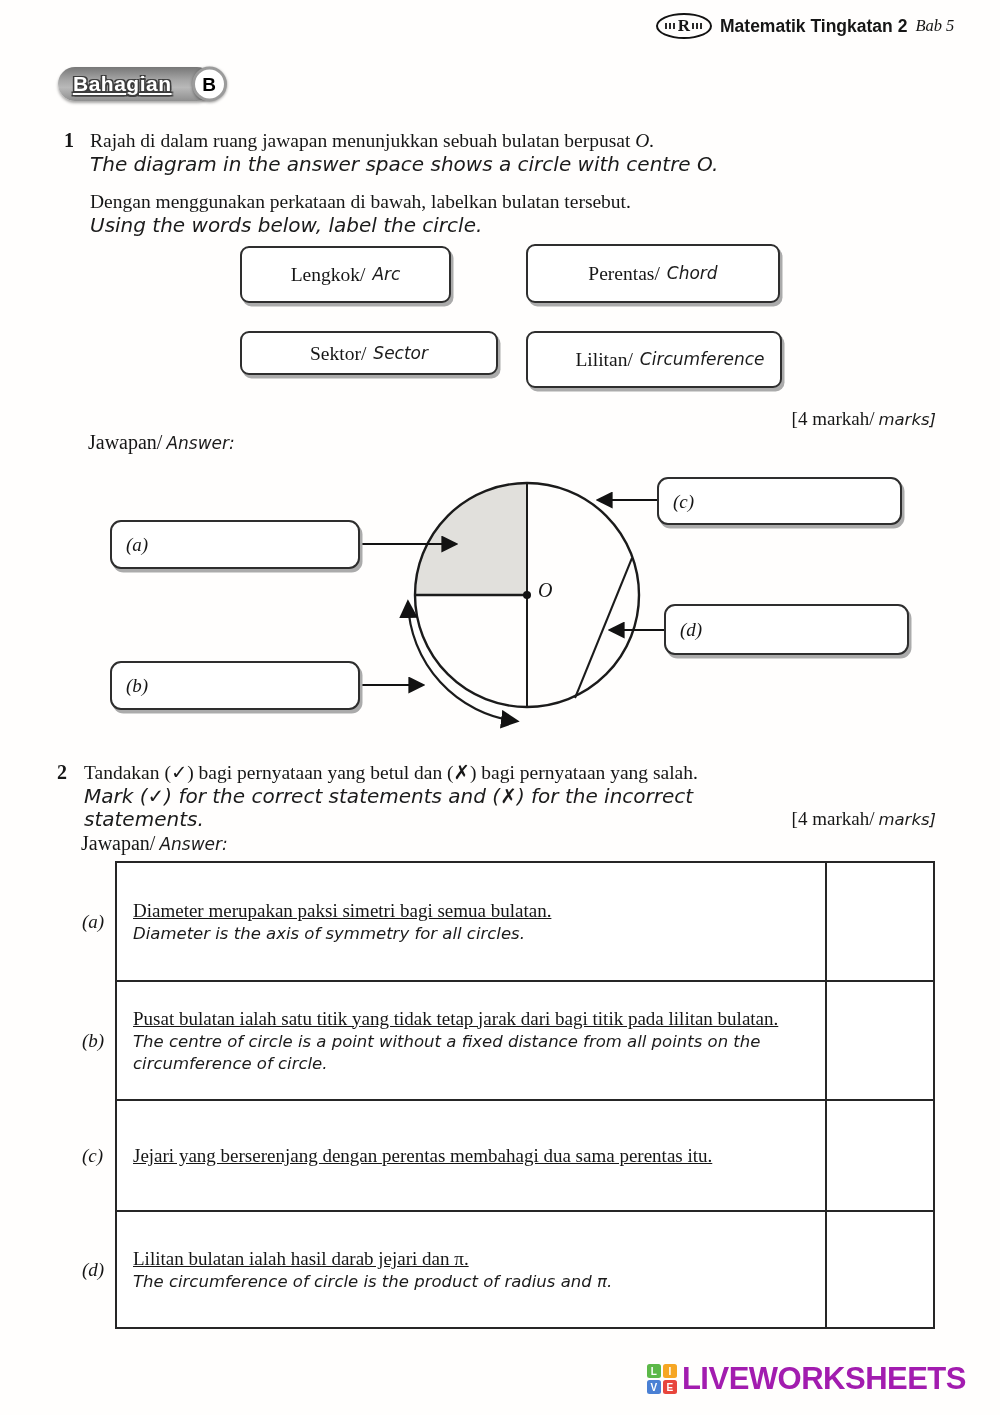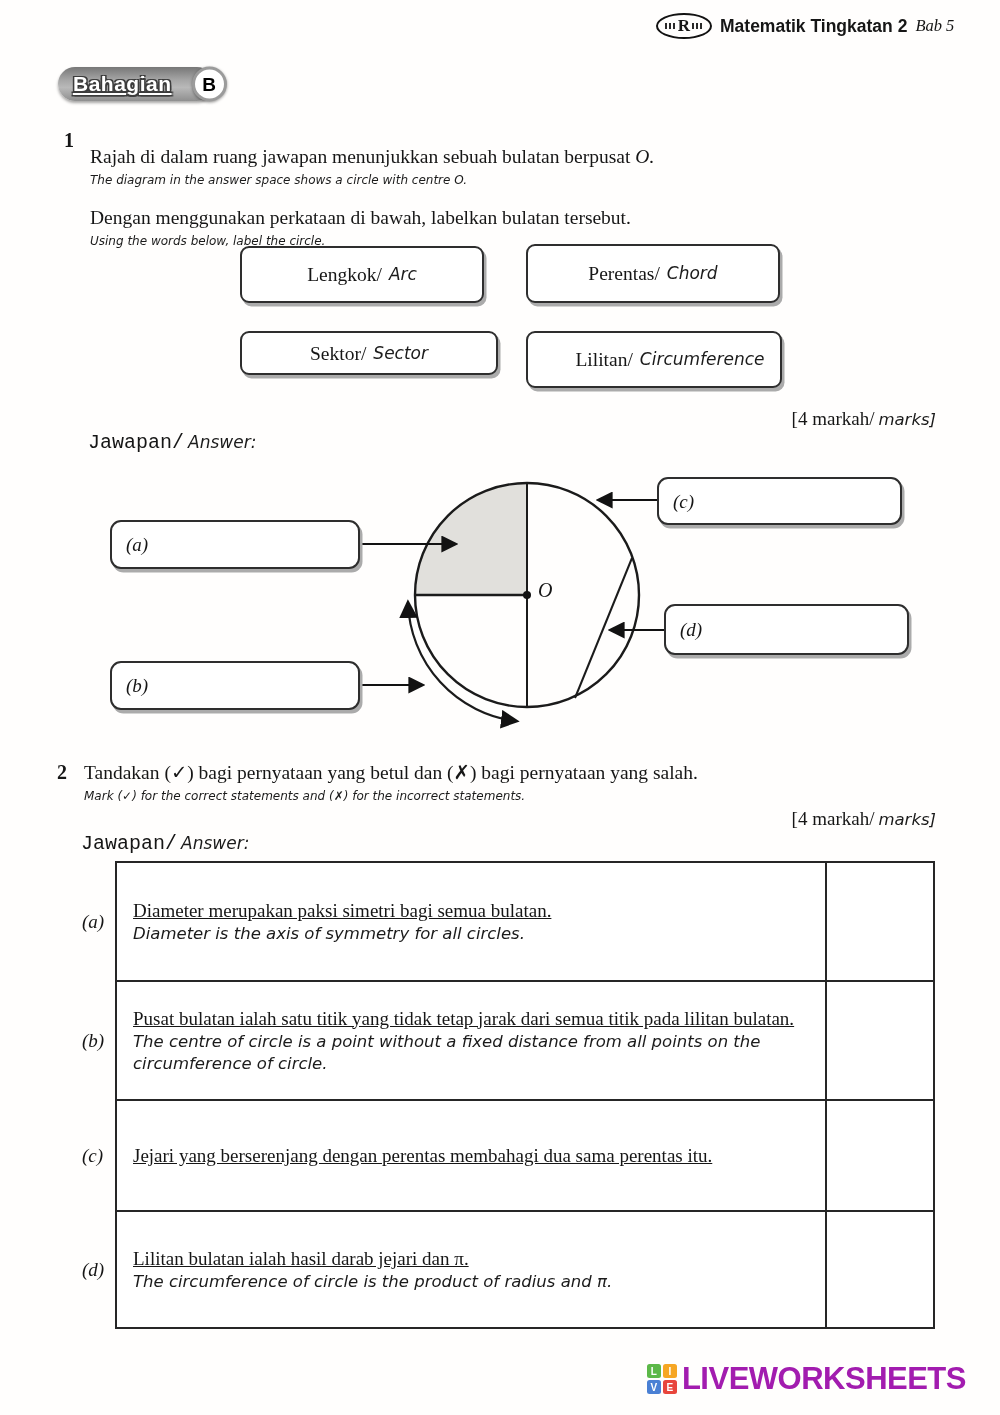--- a/index.html
+++ b/index.html
@@ -2,21 +2,21 @@
 <html><head>
 <meta charset="utf-8">
 <style>
   html,body{margin:0;padding:0;background:#fff;}
   .page{position:relative;width:1000px;height:1415px;background:#fffefd;overflow:hidden;
         font-family:"Liberation Serif",serif;color:#161616;}
   .abs{position:absolute;}
   .it{font-style:italic;}
   p{margin:0;}
   .my{font-family:"Liberation Serif",serif;font-size:19.5px;line-height:25px;}
-  .en{font-family:"DejaVu Sans",sans-serif;font-style:italic;font-size:12px;line-height:23px;color:#1b1b1b;}
+  .en{font-family:"DejaVu Sans",sans-serif;font-style:italic;font-size:20px;line-height:23px;color:#1b1b1b;}
   .gap{margin-top:13px;}
   .qnum{font-size:20px;font-weight:bold;}
 
   
   .hdr{display:flex;align-items:center;gap:8px;}
   .logo-oval{width:56px;height:26px;border:2.5px solid #121212;border-radius:50%;
              display:flex;align-items:center;justify-content:center;gap:2px;box-sizing:border-box;}
   .logo-oval b{font-size:17px;font-family:"Liberation Serif",serif;}
   .logo-wing{width:11px;height:6px;background:repeating-linear-gradient(90deg,#2a2a2a 0 2px,transparent 2px 4px);}
   .hdr-title{font-family:"Liberation Sans",sans-serif;font-weight:bold;font-size:17.5px;}
@@ -37,21 +37,21 @@
   
   .chip,.lbox{border:2px solid #2e2e2e;border-radius:9px;background:#fff;box-shadow:2.5px 3.5px 0 #ababab;box-sizing:border-box;}
   .chip{display:flex;align-items:center;justify-content:center;gap:7px;}
   .chip .my{font-size:19.5px;}
   .chip .en{font-size:17px;}
   .lbox{display:flex;align-items:center;padding-left:14px;border-radius:11px;}
   .lbox .my{font-size:19px;}
 
   .marks .my{font-size:19px;padding-left:14px;}
   .marks .en{font-size:16.5px;}
-  .anslabel .my{font-size:20px;font-family:Liberation Mono, monospace;}
+  .anslabel .my{font-size:20px;}
   .anslabel .en{font-size:17px;}
 
   
   .t2-row{display:flex;}
   .t2-row:not(:first-child){margin-top:-2px;}
   .t2-label{width:33px;flex:none;display:flex;align-items:center;font-size:19px;font-style:italic;}
   .t2-main{width:712px;flex:none;border:2px solid #262626;background:#fff;box-sizing:border-box;
            padding:8px 16px;display:flex;flex-direction:column;justify-content:center;}
   .t2-ans{width:110px;flex:none;border:2px solid #262626;margin-left:-2px;background:#fff;box-sizing:border-box;}
   .t2-main .my{font-size:19px;line-height:25px;}
@@ -81,28 +81,28 @@
   </div>
 
   <div class="badge abs" style="left:58px;top:67px;">
     <span class="badge-pill">
       <span class="badge-label">Bahagian</span>
       <span class="badge-circle">B</span>
     </span>
   </div>
 
   <div class="abs qnum" style="left:64px;top:129px;">1</div>
-  <div class="abs" style="left:90px;top:144px;width:660px;">
+  <div class="abs" style="left:90px;top:128px;width:660px;">
     <p class="my"><span>Rajah di dalam ruang jawapan menunjukkan sebuah bulatan berpusat </span><span class="it">O.</span></p>
     <p class="en">The diagram in the answer space shows a circle with centre O.</p>
     <p class="my gap">Dengan menggunakan perkataan di bawah, labelkan bulatan tersebut.</p>
     <p class="en">Using the words below, label the circle.</p>
   </div>
 
-  <div class="chip abs" style="left:240px;top:246px;width:244px;height:57px;">
+  <div class="chip abs" style="left:240px;top:246px;width:211px;height:57px;">
     <span class="my">Lengkok/</span>
     <span class="en">Arc</span>
   </div>
   <div class="chip abs" style="left:526px;top:244px;width:254px;height:59px;">
     <span class="my">Perentas/</span>
     <span class="en">Chord</span>
   </div>
   <div class="chip abs" style="left:240px;top:331px;width:258px;height:44px;">
     <span class="my">Sektor/</span>
     <span class="en">Sector</span>
@@ -175,21 +175,21 @@
       <div class="t2-label">(a)</div>
       <div class="t2-main">
         <p class="my jus">Diameter merupakan paksi simetri bagi semua bulatan.</p>
         <p class="en">Diameter is the axis of symmetry for all circles.</p>
       </div>
       <div class="t2-ans"></div>
     </div>
     <div class="t2-row" style="height:121px;">
       <div class="t2-label">(b)</div>
       <div class="t2-main">
-        <p class="my jus">Pusat bulatan ialah satu titik yang tidak tetap jarak dari semua titik pada lilitan bulatan.</p>
+        <p class="my jus">Pusat bulatan ialah satu titik yang tidak tetap jarak dari bagi titik pada lilitan bulatan.</p>
         <p class="en">The centre of circle is a point without a fixed distance from all points on the circumference of circle.</p>
       </div>
       <div class="t2-ans"></div>
     </div>
     <div class="t2-row" style="height:113px;">
       <div class="t2-label">(c)</div>
       <div class="t2-main">
         <p class="my jus">Jejari yang berserenjang dengan perentas membahagi dua sama perentas itu.</p>
       </div>
       <div class="t2-ans"></div>

